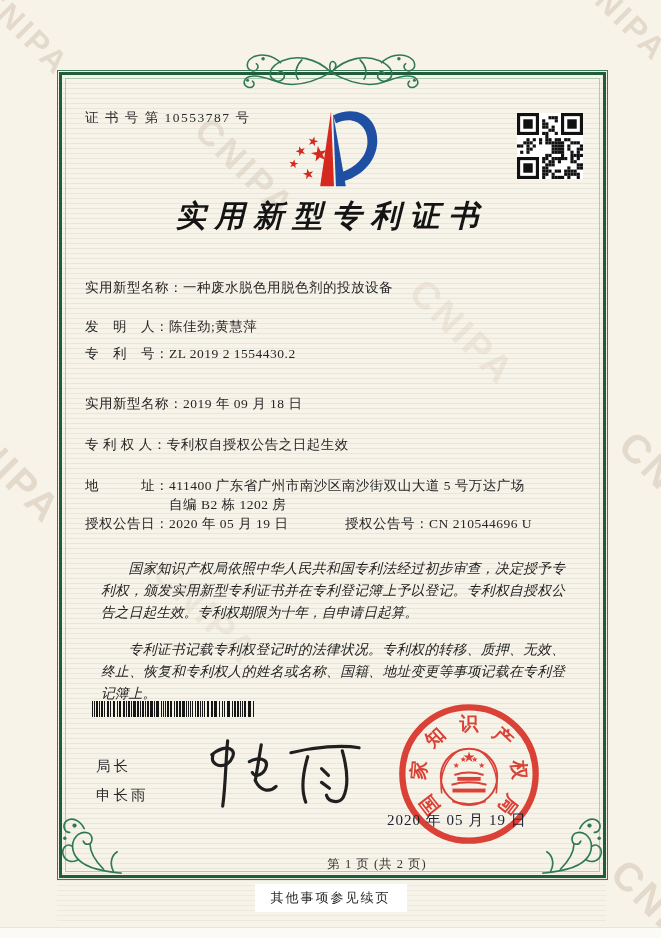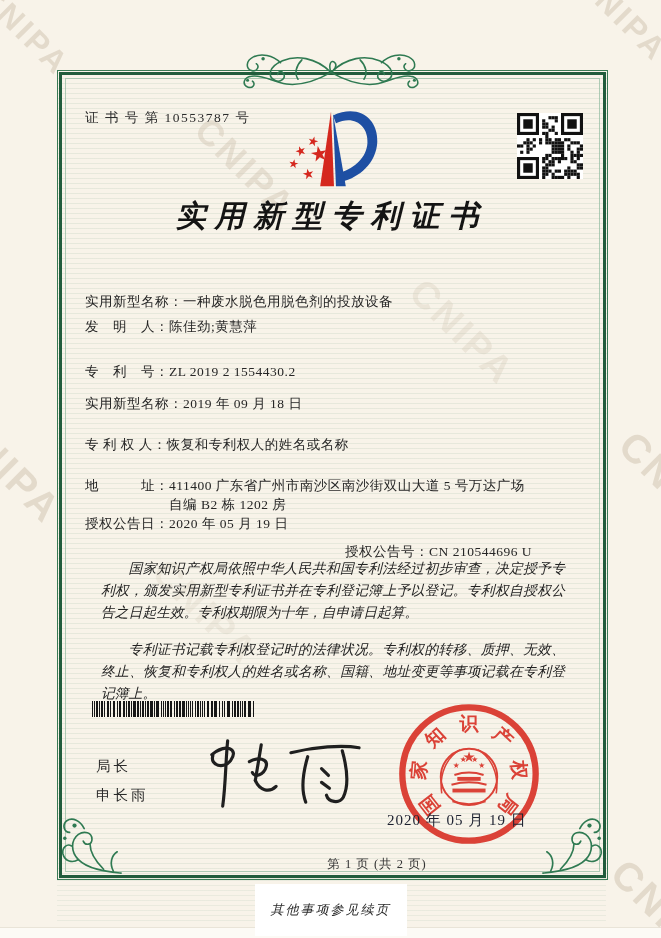--- a/index.html
+++ b/index.html
@@ -59,44 +59,44 @@
   .title{
     position:absolute;left:57px;top:196px;width:549px;
     text-align:center;font-size:30px;font-weight:bold;
     letter-spacing:9px;color:#141414;z-index:4;font-style:italic;
   }
   
   .row{position:absolute;left:85px;font-size:13.5px;line-height:19px;
        letter-spacing:.5px;color:#262626;white-space:nowrap;z-index:4;}
   .row .lab{color:#262626;}
   .row .val{white-space:pre-line;display:inline-block;vertical-align:top;max-width:430px;}
-  .row.r1{top:292px}.row.r2{top:317px}.row.r3{top:362px}
+  .row.r1{top:278px}.row.r2{top:317px}.row.r3{top:344px}
   .row.r4{top:394px}.row.r5{top:435px}.row.r6{top:476px}
   .row.r7{top:514px;right:44px}
-  .pair2{position:absolute;left:260px;top:0;white-space:nowrap;margin-top:28px;}
+  .pair2{position:absolute;left:260px;top:0;white-space:nowrap;}
   
   .legal{
     position:absolute;left:85px;top:542px;width:496px;z-index:4;
     font-size:13.8px;line-height:21.8px;font-style:italic;
     text-align:justify;color:#222;
   }
   .legal p{margin:16px;text-indent:2em;}
   
   .barcode{position:absolute;left:92px;top:701px;width:166px;height:16px;z-index:4;}
   .signer{position:absolute;left:96px;top:752px;z-index:4;
           font-family:Liberation Serif, serif;
           font-size:14.5px;letter-spacing:3px;color:#2b2b2b;line-height:29px;}
   .signature{position:absolute;left:198px;top:733px;width:168px;height:80px;z-index:5;}
   .seal{position:absolute;left:396px;top:701px;width:146px;height:146px;z-index:5;opacity:.93;}
   .seal-date{position:absolute;left:387px;top:811px;width:150px;z-index:6;
              font-size:15px;color:#1d2130;letter-spacing:1px;font-weight:500;}
   .page-indicator{position:absolute;left:57px;top:856px;width:640px;text-align:center;
                   font-size:12.5px;letter-spacing:1px;color:#333;z-index:4;}
   .note{position:absolute;left:50%;top:884px;transform:translateX(-50%);
-        background:#ffffff;padding:17px 16px;font-size:13px;font-style:italic;
+        background:#ffffff;padding:5px 16px;font-size:13px;
         letter-spacing:2px;color:#2b2b2b;z-index:4;}
 </style>
 </head>
 <body>
 
 <span class="wm" style="left:24px;top:30px;font-size:32px;opacity:.5;">CNIPA</span>
 <span class="wm" style="left:622px;top:16px;font-size:32px;opacity:.5;">CNIPA</span>
 <span class="wm" style="left:245px;top:168px;font-size:36px;opacity:.42;">CNIPA</span>
 <span class="wm" style="left:6px;top:468px;font-size:40px;opacity:.5;">CNIPA</span>
 <span class="wm" style="left:674px;top:487px;font-size:40px;opacity:.5;">CNIPA</span>
@@ -303,21 +303,21 @@
 <div class="row r2">
   <span class="lab">发　明　人：</span><span class="val">陈佳劲;黄慧萍</span>
 </div>
 <div class="row r3">
   <span class="lab">专　利　号：</span><span class="val">ZL 2019 2 1554430.2</span>
 </div>
 <div class="row r4">
   <span class="lab">实用新型名称：</span><span class="val">2019 年 09 月 18 日</span>
 </div>
 <div class="row r5">
-  <span class="lab">专 利 权 人：</span><span class="val">恢复和专利权人的姓名或名称</span>
+  <span class="lab">专 利 权 人：</span><span class="val">专利权自授权公告之日起生效</span>
 </div>
 <div class="row r6">
   <span class="lab">地　　　址：</span><span class="val">411400 广东省广州市南沙区南沙街双山大道 5 号万达广场
 自编 B2 栋 1202 房</span>
 </div>
 <div class="row r7">
   <span class="lab">授权公告日：</span><span class="val">2020 年 05 月 19 日</span>
   <span class="pair2">
     <span class="lab">授权公告号：</span><span class="val">CN 210544696 U</span>
   </span>

